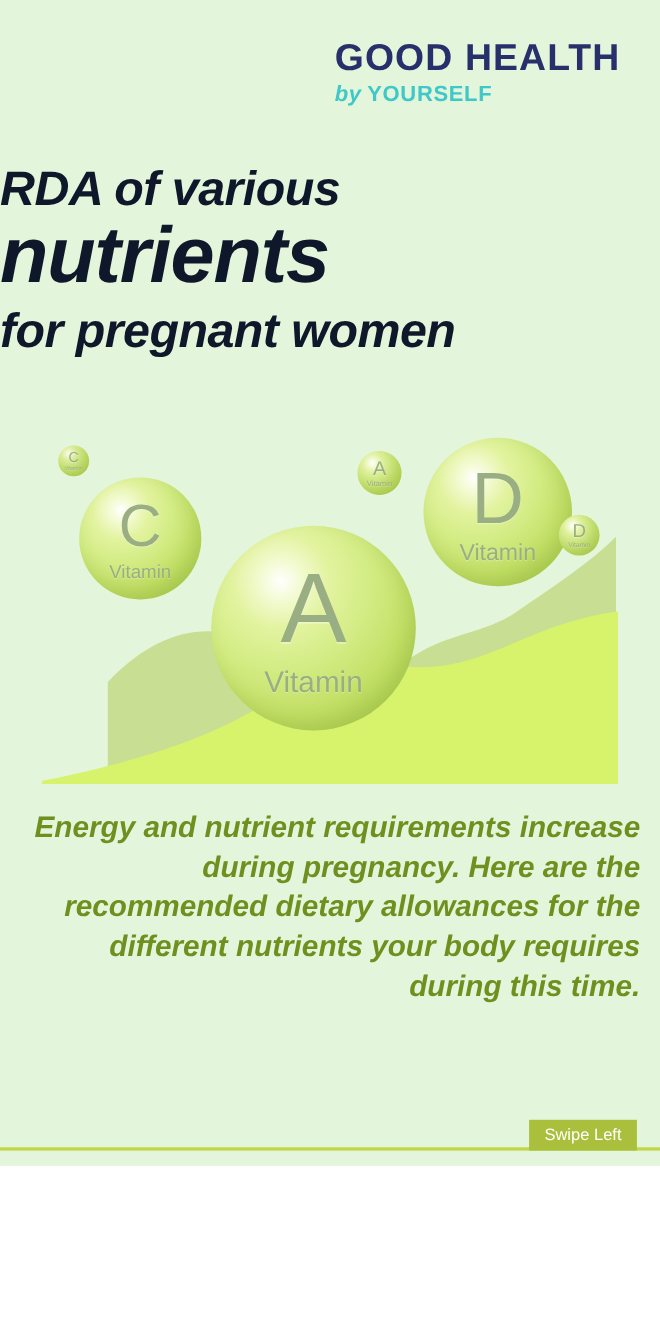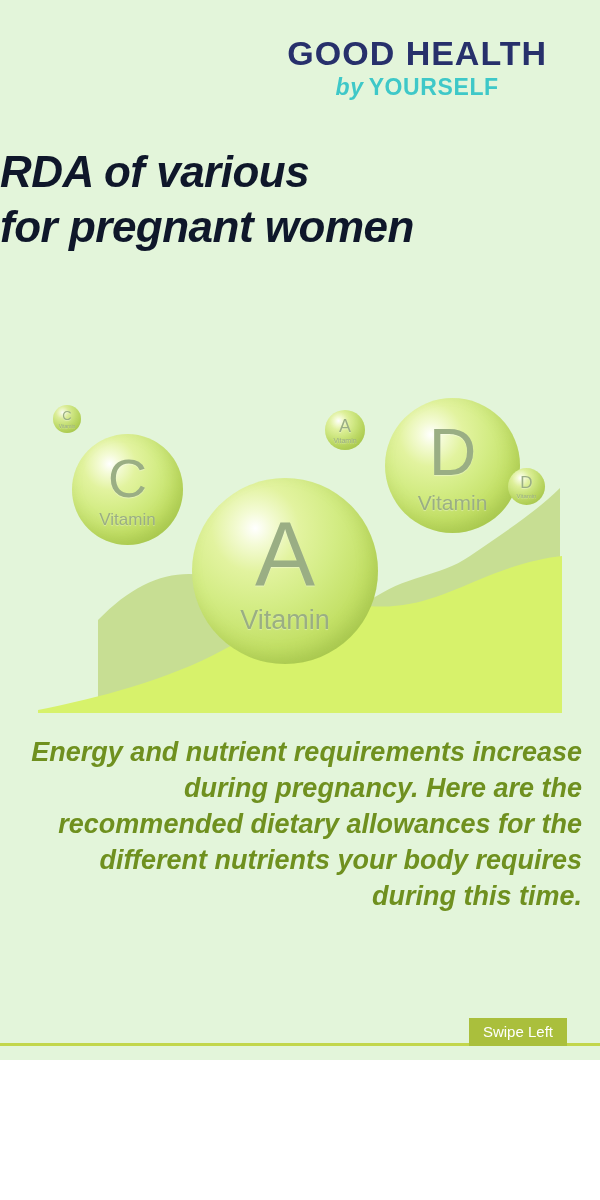--- a/index.html
+++ b/index.html
@@ -13,30 +13,30 @@
   .page { position:absolute; inset:0; width:600px; height:1200px; }
 
   
   .green-panel {
     position:absolute; left:0; top:0; width:600px; height:1060px;
     background:#e3f5da;
   }
 
   
   .brand {
-    position:absolute; right:53px; top:36px;
-    text-align:center; line-height:1;
+    position:absolute; right:36px; top:36px;
+    text-align:left; line-height:1;
   }
   .brand-line1 {
     font-size:34px; font-weight:bold; letter-spacing:1px;
     color:#27306b; display:block;
   }
   .brand-line2 {
     display:block; margin-top:6px;
-    font-size:23px; font-weight:bold; letter-spacing:.6px;
+    font-size:20px; font-weight:bold; letter-spacing:.6px;
     color:#3ec8c8;
   }
   .brand-by { font-style:italic; margin-right:5px; }
 
   
   .headline {
     position:absolute; left:0; top:150px; width:600px;
     text-align:left; color:#0f172a;
     font-style:italic; font-weight:bold; line-height:1.0;
   }
@@ -104,21 +104,21 @@
     font-size:27px; line-height:1.33;
     color:#6f901f;
   }
 
   
   .divider {
     position:absolute; left:0; top:1043px; width:600px; height:3px;
     background:#c2d64b;
   }
   .swipe-badge {
-    position:absolute; right:33px; top:1018px;
+    position:absolute; right:21px; top:1018px;
     background:#aabf3c; color:#ffffff;
     font-size:15px; padding:5px 14px 6px 14px;
     white-space:nowrap;
   }
 
   
   .footer {
     position:absolute; left:0; top:1060px; width:600px; height:140px;
     background:#ffffff;
   }
@@ -132,20 +132,21 @@
 
   <div class="brand">
     <span class="brand-line1">GOOD HEALTH</span>
     <span class="brand-line2">
       <span class="brand-by">by</span><span>YOURSELF</span>
     </span>
   </div>
 
   <div class="headline">
     <div class="hl-1">RDA of various</div>
+    <div class="hl-2">nutrients</div>
     <div class="hl-3">for pregnant women</div>
   </div>
 
   <div class="illus">
 
     <svg class="wave-back" viewBox="0 0 524 333" preserveAspectRatio="none">
       <path d="M60,240 C110,188 160,182 210,212 C255,239 290,252 330,222
                C368,194 400,198 432,176 C470,150 500,130 522,108
                L522,333 L60,333 Z" fill="#c7de93"></path>
     </svg>

